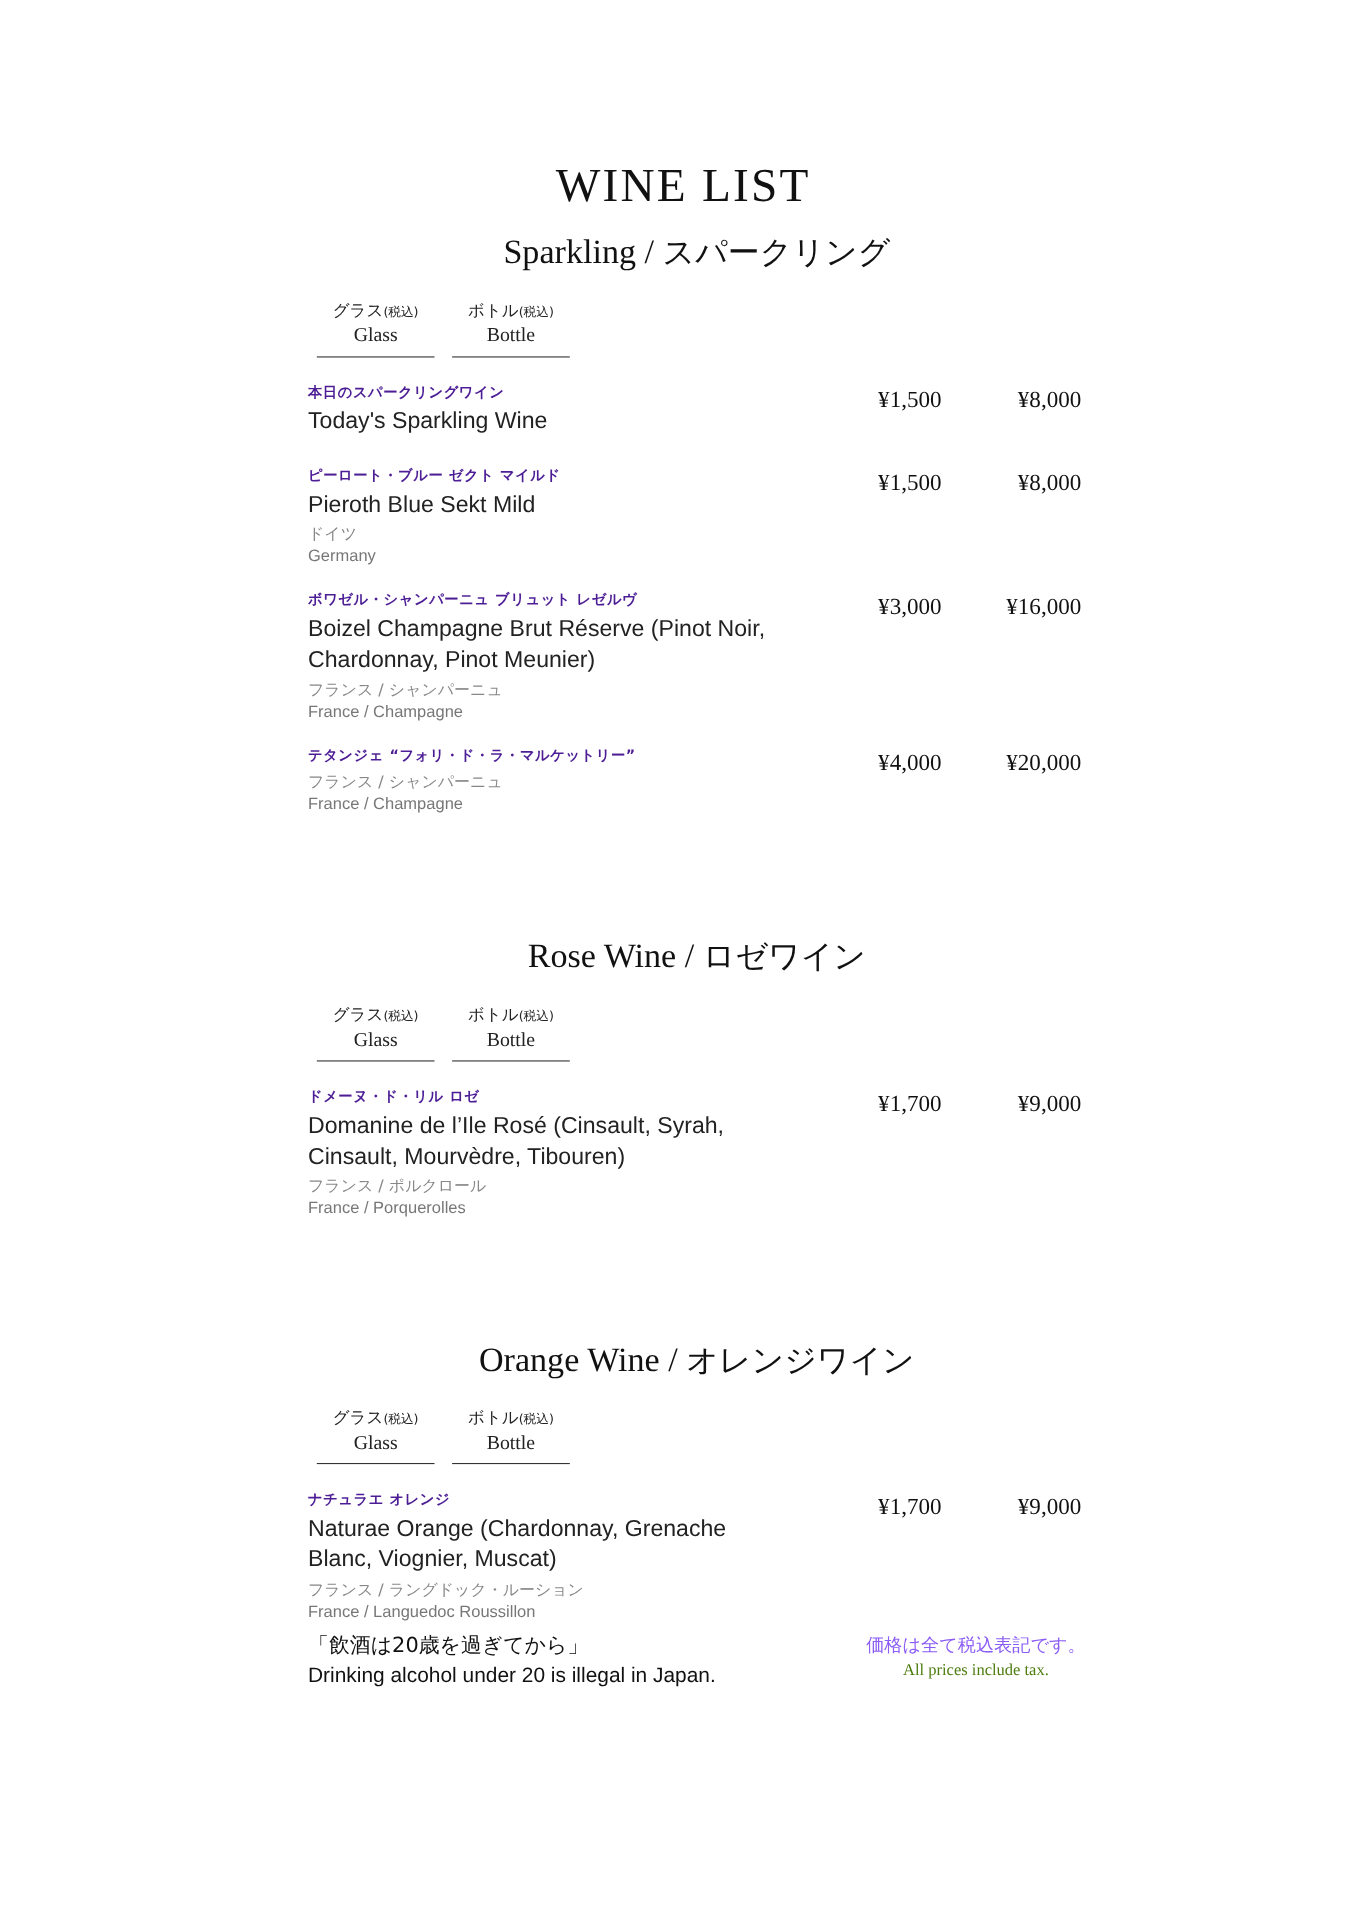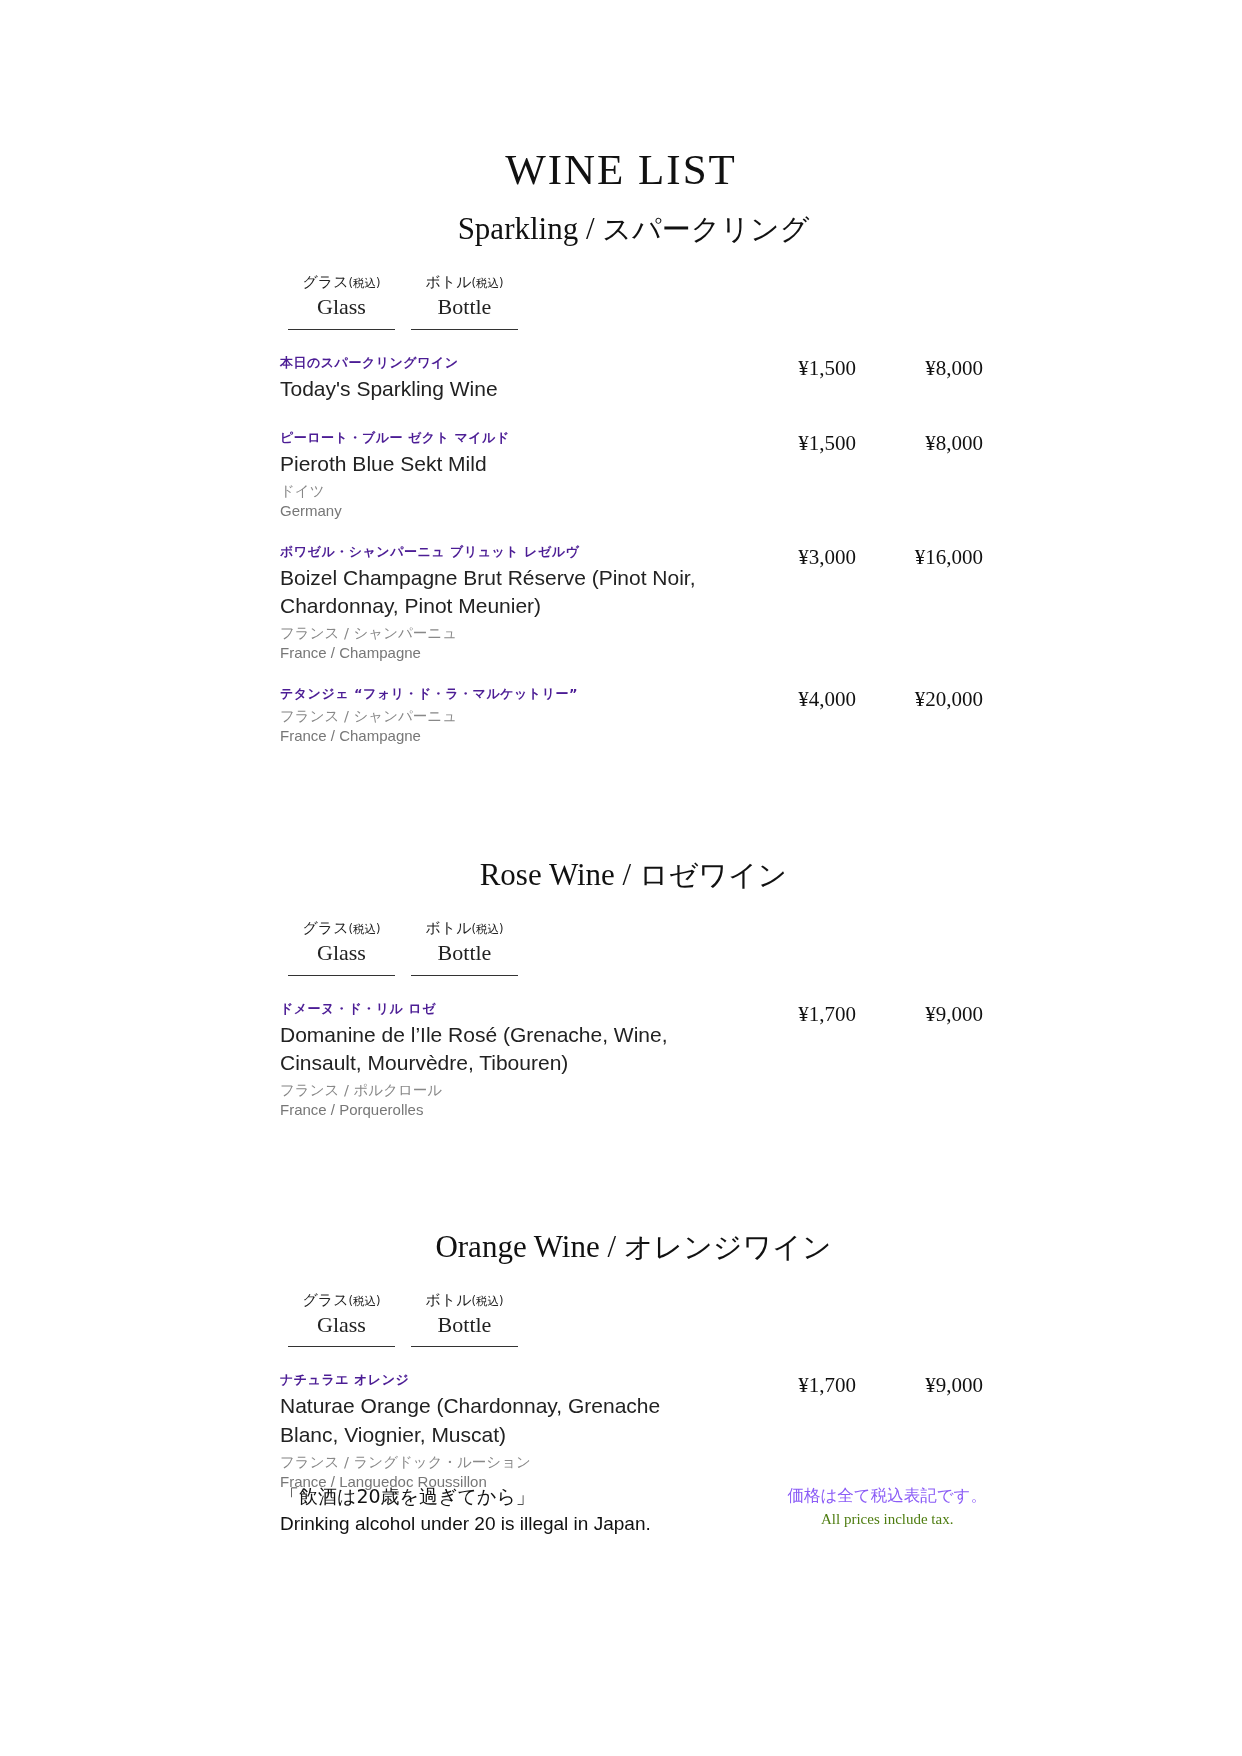--- a/index.html
+++ b/index.html
@@ -68,21 +68,21 @@
   }
   .col-head .col .jp {
     font-family: "DejaVu Sans", sans-serif;
     font-size: 15px;
     color: #222;
   }
   .col-head .col .jp .tax {
     font-size: 11.5px;
   }
   .col-head .col .en {
-    font-size: 22px;
+    font-size: 18px;
     color: #222;
   }
   .col-head .col .rule {
     border-bottom: 1px solid #333;
     margin: 6px 8px 0 8px;
     height: 1px;
   }
 
   
   .items { margin-top: 24px; }
@@ -258,21 +258,21 @@
         <div class="jp"><span>ボトル</span><span class="tax">(税込)</span></div>
         <div class="en">Bottle</div>
         <div class="rule"></div>
       </div>
     </div>
 
     <div class="items">
       <div class="item">
         <div class="desc">
           <div class="name-jp">ドメーヌ・ド・リル ロゼ</div>
-          <div class="name-en">Domanine de l’Ile Rosé (Grenache, Wine, Cinsault, Mourvèdre, Tibouren)</div>
+          <div class="name-en">Domanine de l’Ile Rosé (Cinsault, Syrah, Cinsault, Mourvèdre, Tibouren)</div>
           <div class="origin-jp">フランス / ポルクロール</div>
           <div class="origin-en">France / Porquerolles</div>
         </div>
         <div class="price">¥1,700</div>
         <div class="price">¥9,000</div>
       </div>
     </div>
   </div>
 
   <div class="section orange">

